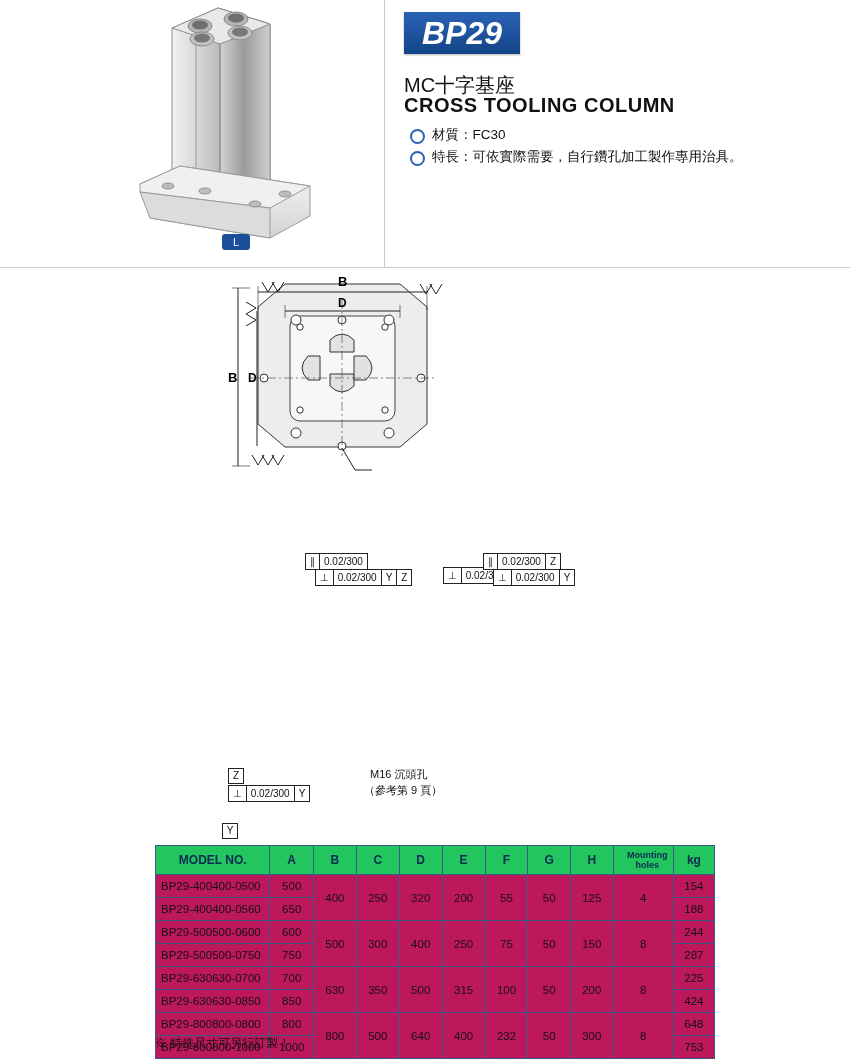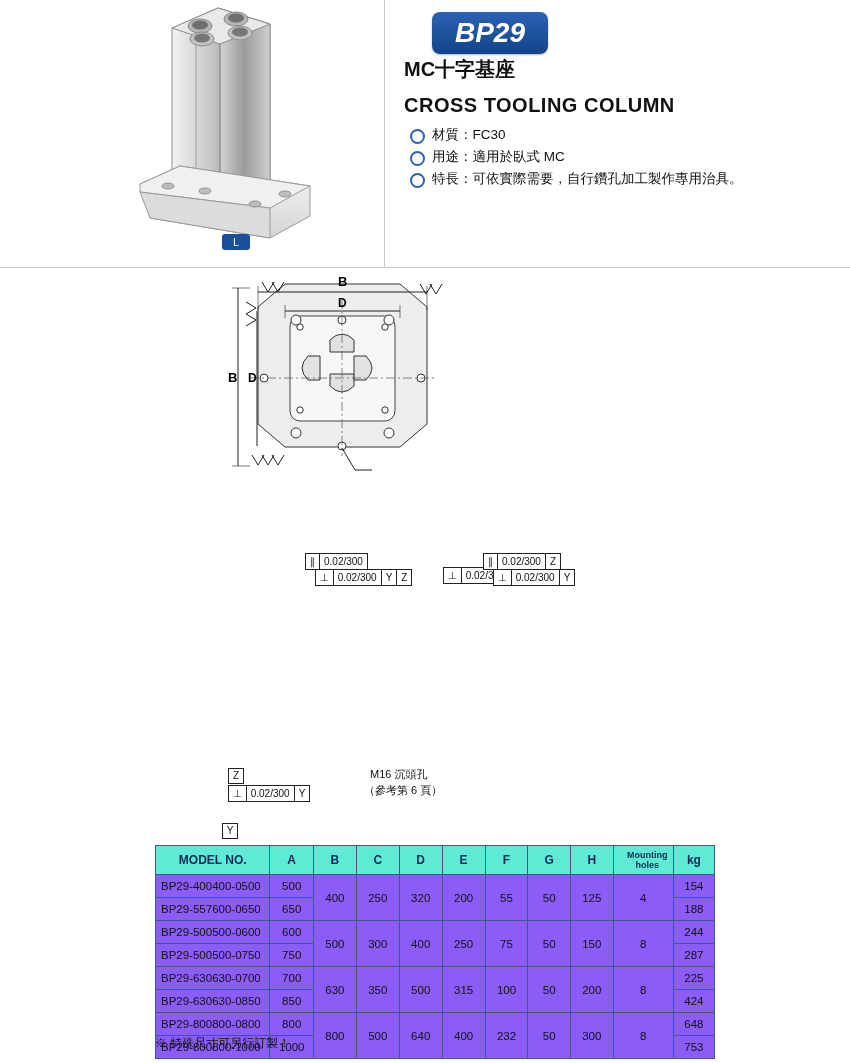--- a/index.html
+++ b/index.html
@@ -16,31 +16,30 @@
     position:absolute;left:0;top:0;width:850px;height:268px;
   }
   .header-divider{
     position:absolute;left:0;top:267px;width:850px;height:1px;background:#c9c9c9;
   }
   .vert-divider{
     position:absolute;left:384px;top:0;width:1px;height:268px;background:#c9c9c9;
   }
   .badge{
     position:absolute;left:404px;top:12px;
-    width:116px;height:42px;border-radius:8px;
+    width:116px;height:42px;border-radius:0;
     background:#1b4f9c;
     background:linear-gradient(#2a62b4,#134488);
-    color:#fff;font-style:italic;font-weight:bold;font-size:28px;
+    color:#fff;font-style:italic;font-weight:bold;font-size:32px;
     display:flex;align-items:center;justify-content:center;
     letter-spacing:0px;
     box-shadow:0 1px 2px rgba(0,0,0,.3);
-    margin-left:28px;
   }
   .title-cn{
-    position:absolute;left:404px;top:56px;font-size:20px;font-weight:bold;color:#111;
+    position:absolute;left:404px;top:72px;font-size:20px;font-weight:normal;color:#111;
   }
   .title-en{
     position:absolute;left:404px;top:94px;font-size:20px;font-weight:bold;color:#111;letter-spacing:.5px;
   }
   .spec-list{
     position:absolute;left:410px;top:126px;
   }
   .spec-item{
     display:flex;align-items:flex-start;margin-bottom:4px;font-size:13.5px;color:#111;
   }
@@ -65,27 +64,27 @@
   .gdt span{padding:0 4px;border-right:1px solid #222;height:100%;display:flex;align-items:center;}
   .gdt span:last-child{border-right:none;}
   
   .tablewrap{
     position:absolute;left:155px;top:845px;width:560px;
   }
   table{
     border-collapse:collapse;width:560px;font-size:11.5px;
   }
   th{
-    background:#5eead4;border:1px solid #3c5a86;
+    background:#22c55e;border:1px solid #3c5a86;
     font-weight:bold;color:#0d2a52;height:26px;text-align:center;
     font-size:12px;
   }
   th.model{width:118px;}
   td{
-    border:1px solid #3c5a86;text-align:center;height:20px;color:#111;background:#8b5cf6;
+    border:1px solid #3c5a86;text-align:center;height:20px;color:#111;background:#be185d;
   }
   td.model{text-align:left;padding-left:5px;font-size:11.5px;}
   .note{
     position:absolute;left:155px;top:1035px;font-size:12px;color:#111;
   }
   .mini{font-size:9px;line-height:10px;padding-left:9px;}
 </style>
 </head>
 <body>
 
@@ -148,24 +147,20 @@
   <div class="title-cn">MC十字基座</div>
   <div class="title-en">CROSS TOOLING COLUMN</div>
 
   <div class="spec-list">
     <div class="spec-item">
       <span class="bullet"></span>
       <span>材質：FC30</span>
     </div>
     <div class="spec-item">
       <span class="bullet"></span>
-      <span>用途：適用於臥式 MC</span>
-    </div>
-    <div class="spec-item">
-      <span class="bullet"></span>
       <span>特長：可依實際需要，自行鑽孔加工製作專用治具。</span>
     </div>
   </div>
 
   <div class="header-divider"></div>
 </div>
 
 <div class="drawing">
 
   <svg width="850" height="270" style="position:absolute;left:0;top:0;">
@@ -240,21 +235,21 @@
   </div>
 
   <div style="position:absolute;left:228px;top:498px;border:1px solid #222;width:14px;height:14px;text-align:center;font-size:10px;line-height:14px;background:#fff;">Z</div>
   <div class="gdt" style="left:228px;top:515px;">
     <span>⊥</span>
     <span>0.02/300</span>
     <span>Y</span>
   </div>
 
   <div class="lbl" style="left:370px;top:497px;">M16 沉頭孔</div>
-  <div class="lbl" style="left:364px;top:513px;">（參考第 6 頁）</div>
+  <div class="lbl" style="left:364px;top:513px;">（參考第 9 頁）</div>
 
   <svg width="850" height="300" style="position:absolute;left:0;top:278px;">
     <g stroke="#333" fill="none" stroke-width="1">
 
       <rect x="305" y="344" width="115" height="180" fill="#f0f0f0" stroke="#333"></rect>
       <line x1="332" y1="344" x2="332" y2="524" stroke="#777"></line>
       <line x1="393" y1="344" x2="393" y2="524" stroke="#777"></line>
       <line x1="362" y1="330" x2="362" y2="535" stroke="#666" stroke-dasharray="9,3,2,3" stroke-width=".7"></line>
 
       <rect x="255" y="524" width="215" height="14" fill="#e8e8e8" stroke="#333"></rect>
@@ -397,21 +392,21 @@
         <td rowspan="2">250</td>
         <td rowspan="2">320</td>
         <td rowspan="2">200</td>
         <td rowspan="2">55</td>
         <td rowspan="2">50</td>
         <td rowspan="2">125</td>
         <td rowspan="2">4</td>
         <td>154</td>
       </tr>
       <tr>
-        <td class="model">BP29-557600-0650</td>
+        <td class="model">BP29-400400-0560</td>
         <td>650</td>
         <td>188</td>
       </tr>
 
       <tr>
         <td class="model">BP29-500500-0600</td>
         <td>600</td>
         <td rowspan="2">500</td>
         <td rowspan="2">300</td>
         <td rowspan="2">400</td>

